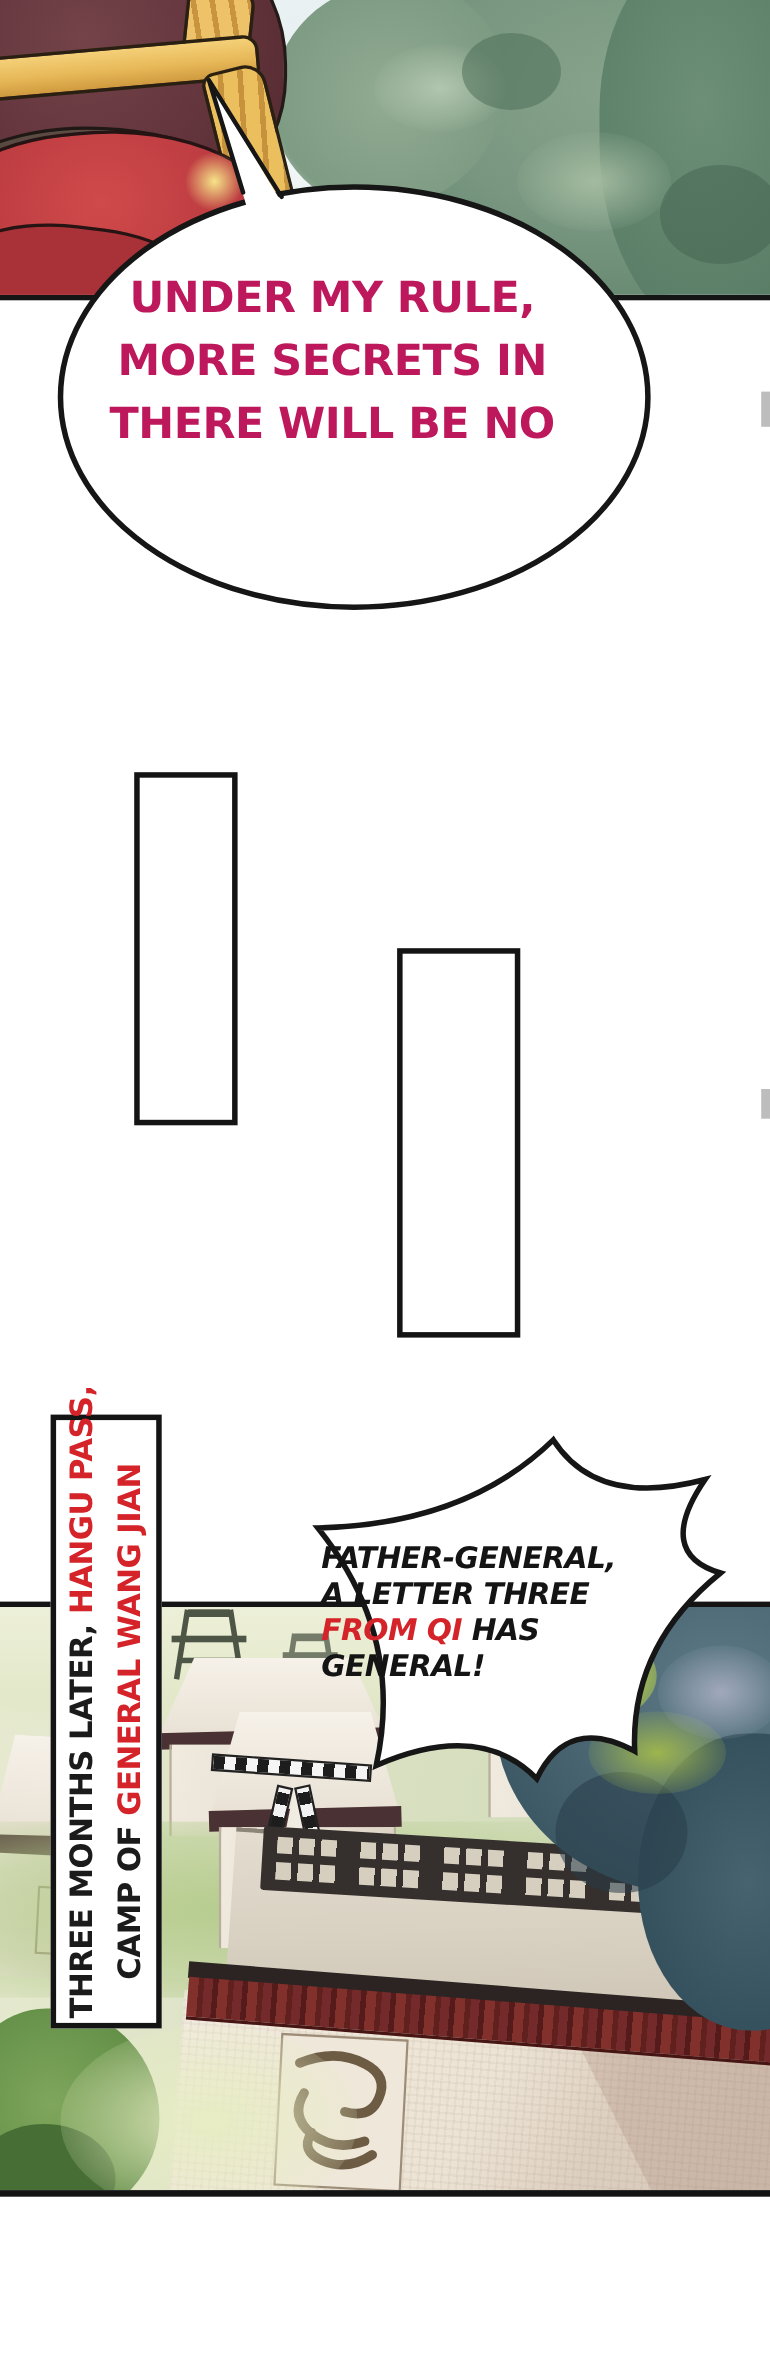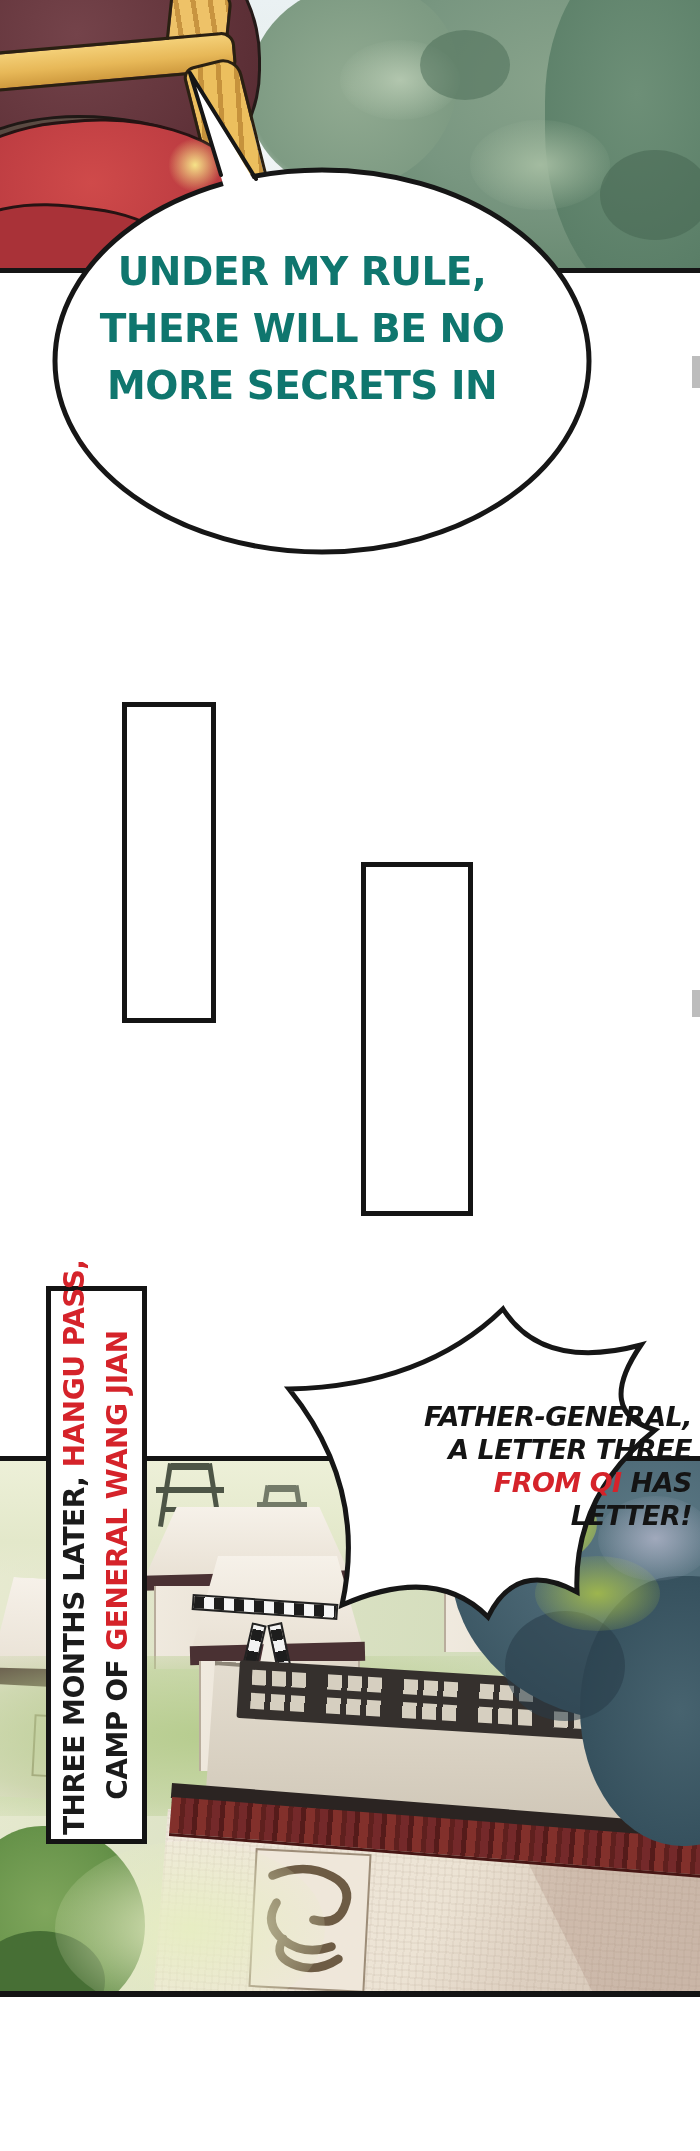--- a/index.html
+++ b/index.html
@@ -44,21 +44,21 @@
               border:3px solid #261313;transform:rotate(-6deg);
               background:radial-gradient(ellipse at 50% 30%,#cf4a4a 0%,#ba3a40 55%,#9e2f36 100%);}
   .scarf-tail{left:-60px;top:205px;width:250px;height:135px;border-radius:50% 45% 40% 55%;
               border:3px solid #261313;transform:rotate(7deg);background:#a93238;}
   .glow{left:168px;top:138px;width:54px;height:54px;
         background:radial-gradient(circle,#f6e388 0%,rgba(246,227,136,0) 70%);}
 
   
   .bubble1-svg{left:20px;top:55px;width:600px;height:520px;z-index:5;}
   .bubble1-text{left:72px;top:243px;width:460px;z-index:6;text-align:center;
-                font-weight:bold;font-size:39px;line-height:57px;letter-spacing:-.5px;color:#0f766e;}
+                font-weight:bold;font-size:39px;line-height:57px;letter-spacing:-.5px;color:#be185d;}
 
   
   .frame{background:#ffffff;border:5px solid #141414;box-sizing:border-box;}
   .frame1{left:122px;top:702px;width:94px;height:321px;}
   .frame2{left:361px;top:862px;width:112px;height:354px;}
   .side-tab{left:692px;width:8px;background:#bdbdbd;}
   .tab1{top:356px;height:32px;}
   .tab2{top:990px;height:27px;}
 
   
@@ -150,21 +150,21 @@
   
   .caption-box{left:46px;top:1286px;width:101px;height:558px;background:#ffffff;
                border:5px solid #141414;box-sizing:border-box;z-index:8;}
   .caption-rot{position:absolute;left:50%;top:50%;width:540px;height:88px;
                transform:translate(-50%,-50%) rotate(-90deg);text-align:center;}
   .caption-line{white-space:nowrap;font-weight:bold;font-size:28px;line-height:43px;
                 letter-spacing:-.5px;color:#1b1b1b;}
 
   
   .bubble2-svg{left:270px;top:1295px;width:400px;height:335px;z-index:9;}
-  .bubble2-text{left:292px;top:1400px;width:400px;z-index:10;text-align:right;
+  .bubble2-text{left:292px;top:1400px;width:400px;z-index:10;text-align:left;
                 font-weight:bold;font-style:italic;font-size:27px;line-height:33px;
                 letter-spacing:-.5px;color:#141414;}
   .red{color:#d5232a;}
 </style>
 </head>
 <body>
 
 <div class="page">
 
   <div class="abs panel-top">
@@ -186,22 +186,22 @@
     <div class="abs glow"></div>
   </div>
 
   <svg class="abs bubble1-svg" viewBox="0 0 600 520">
     <ellipse cx="302" cy="306" rx="267" ry="191" fill="#ffffff" stroke="#161616" stroke-width="5"></ellipse>
     <polygon points="170,18 204,132 240,136" fill="#ffffff"></polygon>
     <path d="M170,18 L201,120 M170,18 L236,124" fill="none" stroke="#161616" stroke-width="4" stroke-linecap="round"></path>
   </svg>
   <div class="abs bubble1-text">
     <div>UNDER MY RULE,</div>
+    <div>MORE SECRETS IN</div>
     <div>THERE WILL BE NO</div>
-    <div>MORE SECRETS IN</div>
   </div>
 
   <div class="abs side-tab tab1"></div>
   <div class="abs side-tab tab2"></div>
 
   <div class="abs frame frame1"></div>
   <div class="abs frame frame2"></div>
 
   <div class="abs panel-bottom">
     <div class="abs field-far"></div>
@@ -287,16 +287,16 @@
   </div>
 
   <svg class="abs bubble2-svg" viewBox="0 0 400 335">
     <path d="M 233,14 Q 273,76 371,50 Q 325,117 385,135 Q 303,201 307,297 Q 246,264 218,322
              Q 166,269 72,310 Q 98,192 19,94 Q 154,91 233,14 Z" fill="#ffffff" stroke="#161616" stroke-width="5" stroke-linejoin="miter"></path>
   </svg>
   <div class="abs bubble2-text">
     <div>FATHER-GENERAL,</div>
     <div>A LETTER THREE</div>
     <div><span class="red">FROM QI</span><span> HAS</span></div>
-    <div>LETTER!</div>
+    <div>GENERAL!</div>
   </div>
 
 </div>
 
 </body></html>

